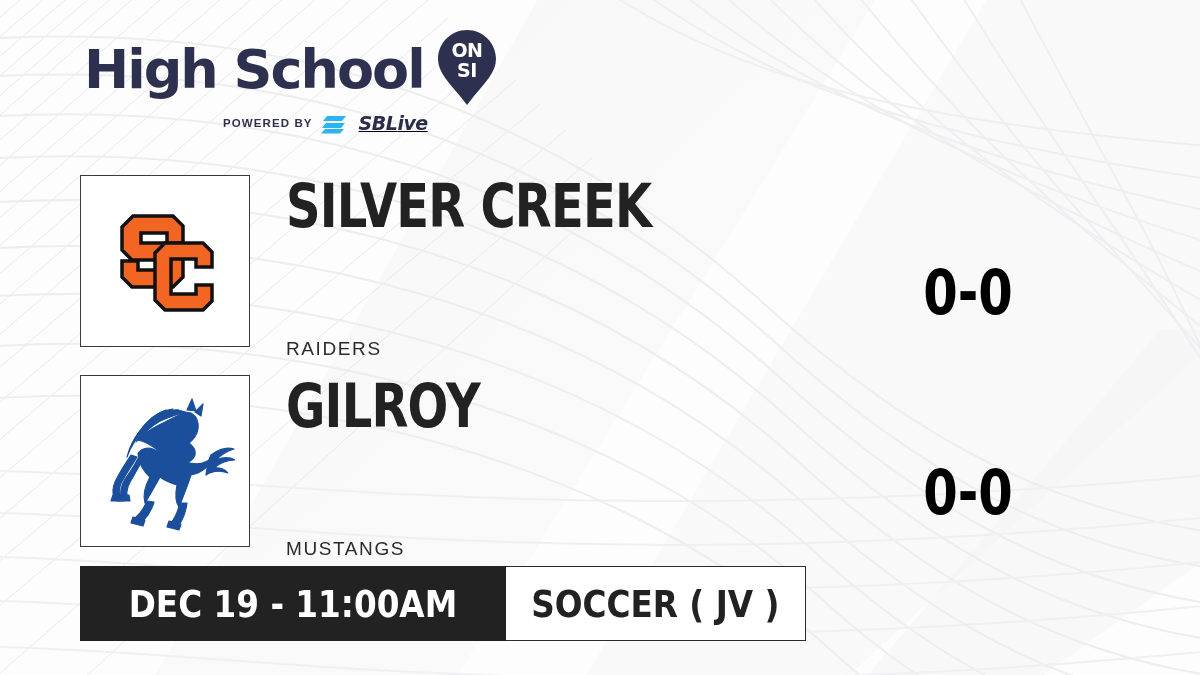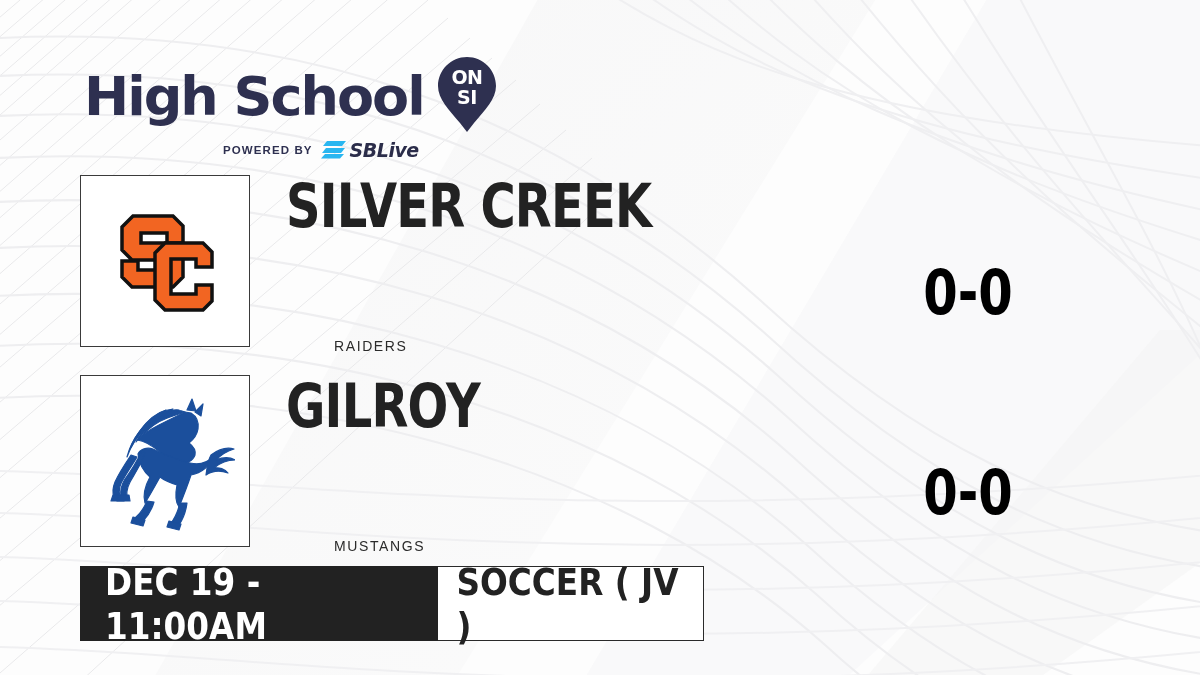--- a/index.html
+++ b/index.html
@@ -16,42 +16,42 @@
     position:absolute; inset:0;
     background:#fdfdfd;
     z-index:0;
   }
   #bg-layer svg { display:block; width:1200px; height:675px; }
 
   
   #stage { position:absolute; inset:0; z-index:2; }
 
   
-  #brand { position:absolute; left:84px; top:34px; width:420px;margin-top:27px; }
+  #brand { position:absolute; left:84px; top:34px; width:420px; }
   #brand-row { display:flex; align-items:center; gap:14px; }
   #brand-wordmark {
     font-family:"DejaVu Sans", sans-serif;
     font-weight:bold;
     font-size:54px;
     letter-spacing:-2.0px;
     color:#2e3050;
     line-height:1.0;
     white-space:nowrap;
   }
   #brand-pin { width:58px; height:76px; flex:0 0 auto; margin-top:-4px; }
   #brand-powered {
     display:flex; align-items:center; gap:8px;
     margin-top:6px; margin-left:118px;
   }
   #powered-label {
     font-size:11.5px; font-weight:bold; letter-spacing:1.1px;
     color:#2e3050;
     padding-left:21px;
   }
-  #sblive-lockup { display:flex; align-items:flex-start; gap:3px; }
+  #sblive-lockup { display:flex; align-items:flex-end; gap:12px;text-decoration:underline; }
   #sblive-wordmark {
     font-family:"DejaVu Sans", sans-serif;
     font-style:italic; font-weight:bold;
     font-size:19px; letter-spacing:-0.5px;
     color:#2b2d4a;
   }
   #sblive-wordmark .lite { color:#2b2d4a; }
 
   
   .logo-box {
@@ -74,25 +74,24 @@
     line-height:1;
     white-space:nowrap;
     transform:scaleX(0.80);
     transform-origin:left center;
   }
   #team-name-away { left:286px; top:176px; }
   #team-name-home { left:286px; top:376px; }
 
   .team-mascot {
     position:absolute;
-    font-size:14px;
+    font-size:19px;
     letter-spacing:1.6px;
     color:#2b2b2b;
     white-space:nowrap;
-    margin-left:48px;
   }
   #team-mascot-away { left:286px; top:338px; }
   #team-mascot-home { left:286px; top:538px;text-align:right; }
 
   .team-record {
     position:absolute;
     font-family:"DejaVu Sans", sans-serif;
     font-weight:bold;
     font-size:62px;
     color:#000000;
@@ -109,33 +108,33 @@
   
   #game-banner {
     position:absolute;
     left:80px; top:566px;
     height:75px;
     display:flex; align-items:stretch;
   }
   #banner-datetime {
     background:#222222;
     color:#ffffff;
-    width:358px;
+    width:426px;
     display:flex; align-items:center; justify-content:center;
     font-family:"DejaVu Sans", sans-serif;
     font-weight:bold; font-size:38px;
     letter-spacing:0px;
   }
   #banner-datetime span { display:block; transform:scaleX(0.86); }
   #banner-sport {
     background:#ffffff;
     border:1.5px solid #2a2a2a;
     border-left:none;
     color:#222222;
-    width:266px;
+    width:300px;
     display:flex; align-items:center; justify-content:center;
     font-family:"DejaVu Sans", sans-serif;
     font-weight:bold; font-size:38px;
   }
   #banner-sport span { display:block; transform:scaleX(0.86); }
 </style>
 </head>
 <body>
 
 <div id="bg-layer">

